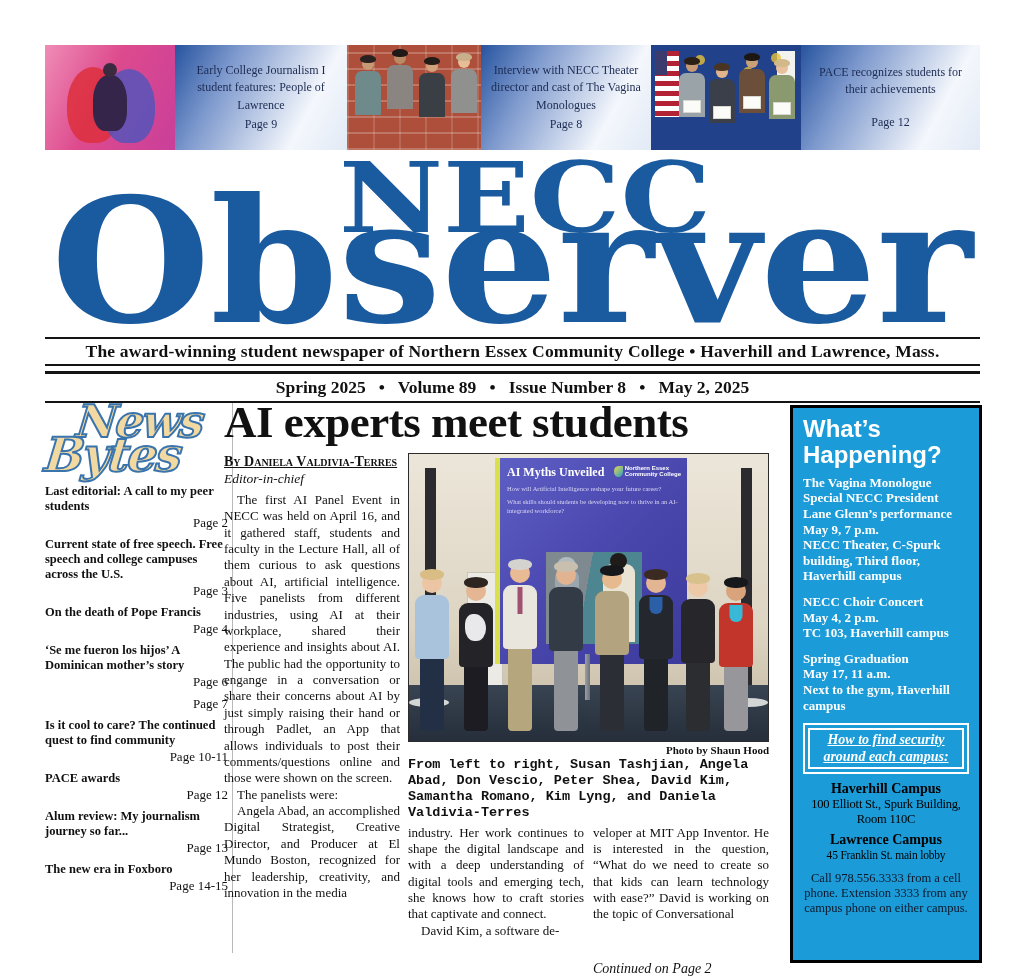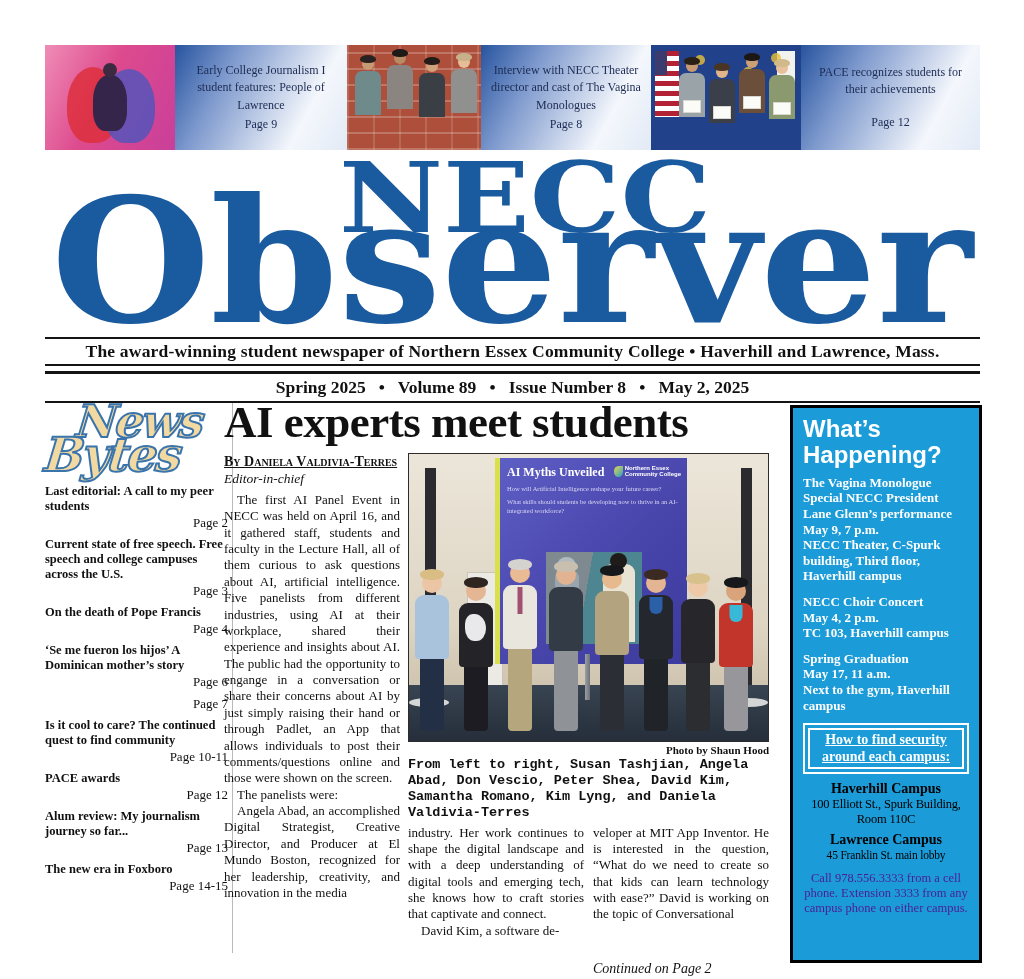--- a/index.html
+++ b/index.html
@@ -119,26 +119,26 @@
   
   .sidebar{
     position:absolute;left:790px;top:405px;width:192px;height:558px;box-sizing:border-box;
     background:#1b9bd7;border:3px solid #000;padding:8px 10px;color:#fff;overflow:hidden;
   }
   .sb-title{font-family:"Liberation Sans",sans-serif;font-weight:bold;font-size:24px;line-height:1.08;white-space:pre-line;margin-bottom:7px;}
   .sb-event{font-weight:bold;font-size:13px;line-height:1.2;white-space:pre-line;margin-bottom:10px;}
   .sb-event.small-mb{margin-bottom:6px;}
   .security-box{border:2px solid #fff;padding:3px;margin:2px 0 7px;}
   .security-inner{border:2px solid #fff;text-align:center;font-weight:bold;font-size:14px;line-height:1.18;
-    text-decoration:underline;padding:2px 4px;white-space:pre-line;}
+    text-decoration:underline;padding:2px 4px;white-space:pre-line;font-style:italic;}
   .campus{color:#000;text-align:center;margin-bottom:5px;}
   .campus-name{font-weight:bold;font-size:14px;line-height:1.15;}
   .campus-addr{font-size:12.5px;line-height:1.18;white-space:pre-line;letter-spacing:-.2px;}
   .campus-addr.narrow{transform:scaleX(.92);transform-origin:center;}
-  .phone-note{color:#4c1d95;text-align:center;font-size:12.5px;line-height:1.22;margin-top:8px;}
+  .phone-note{color:#0f172a;text-align:center;font-size:12.5px;line-height:1.22;margin-top:8px;}
 </style>
 </head>
 <body>
 
 <div class="banner">
   <div class="bimg" style="width:130px">
     <div class="scene1">
       <div class="s1-red"></div>
         <div class="s1-blue"></div>
         <div class="s1-fig"></div>

